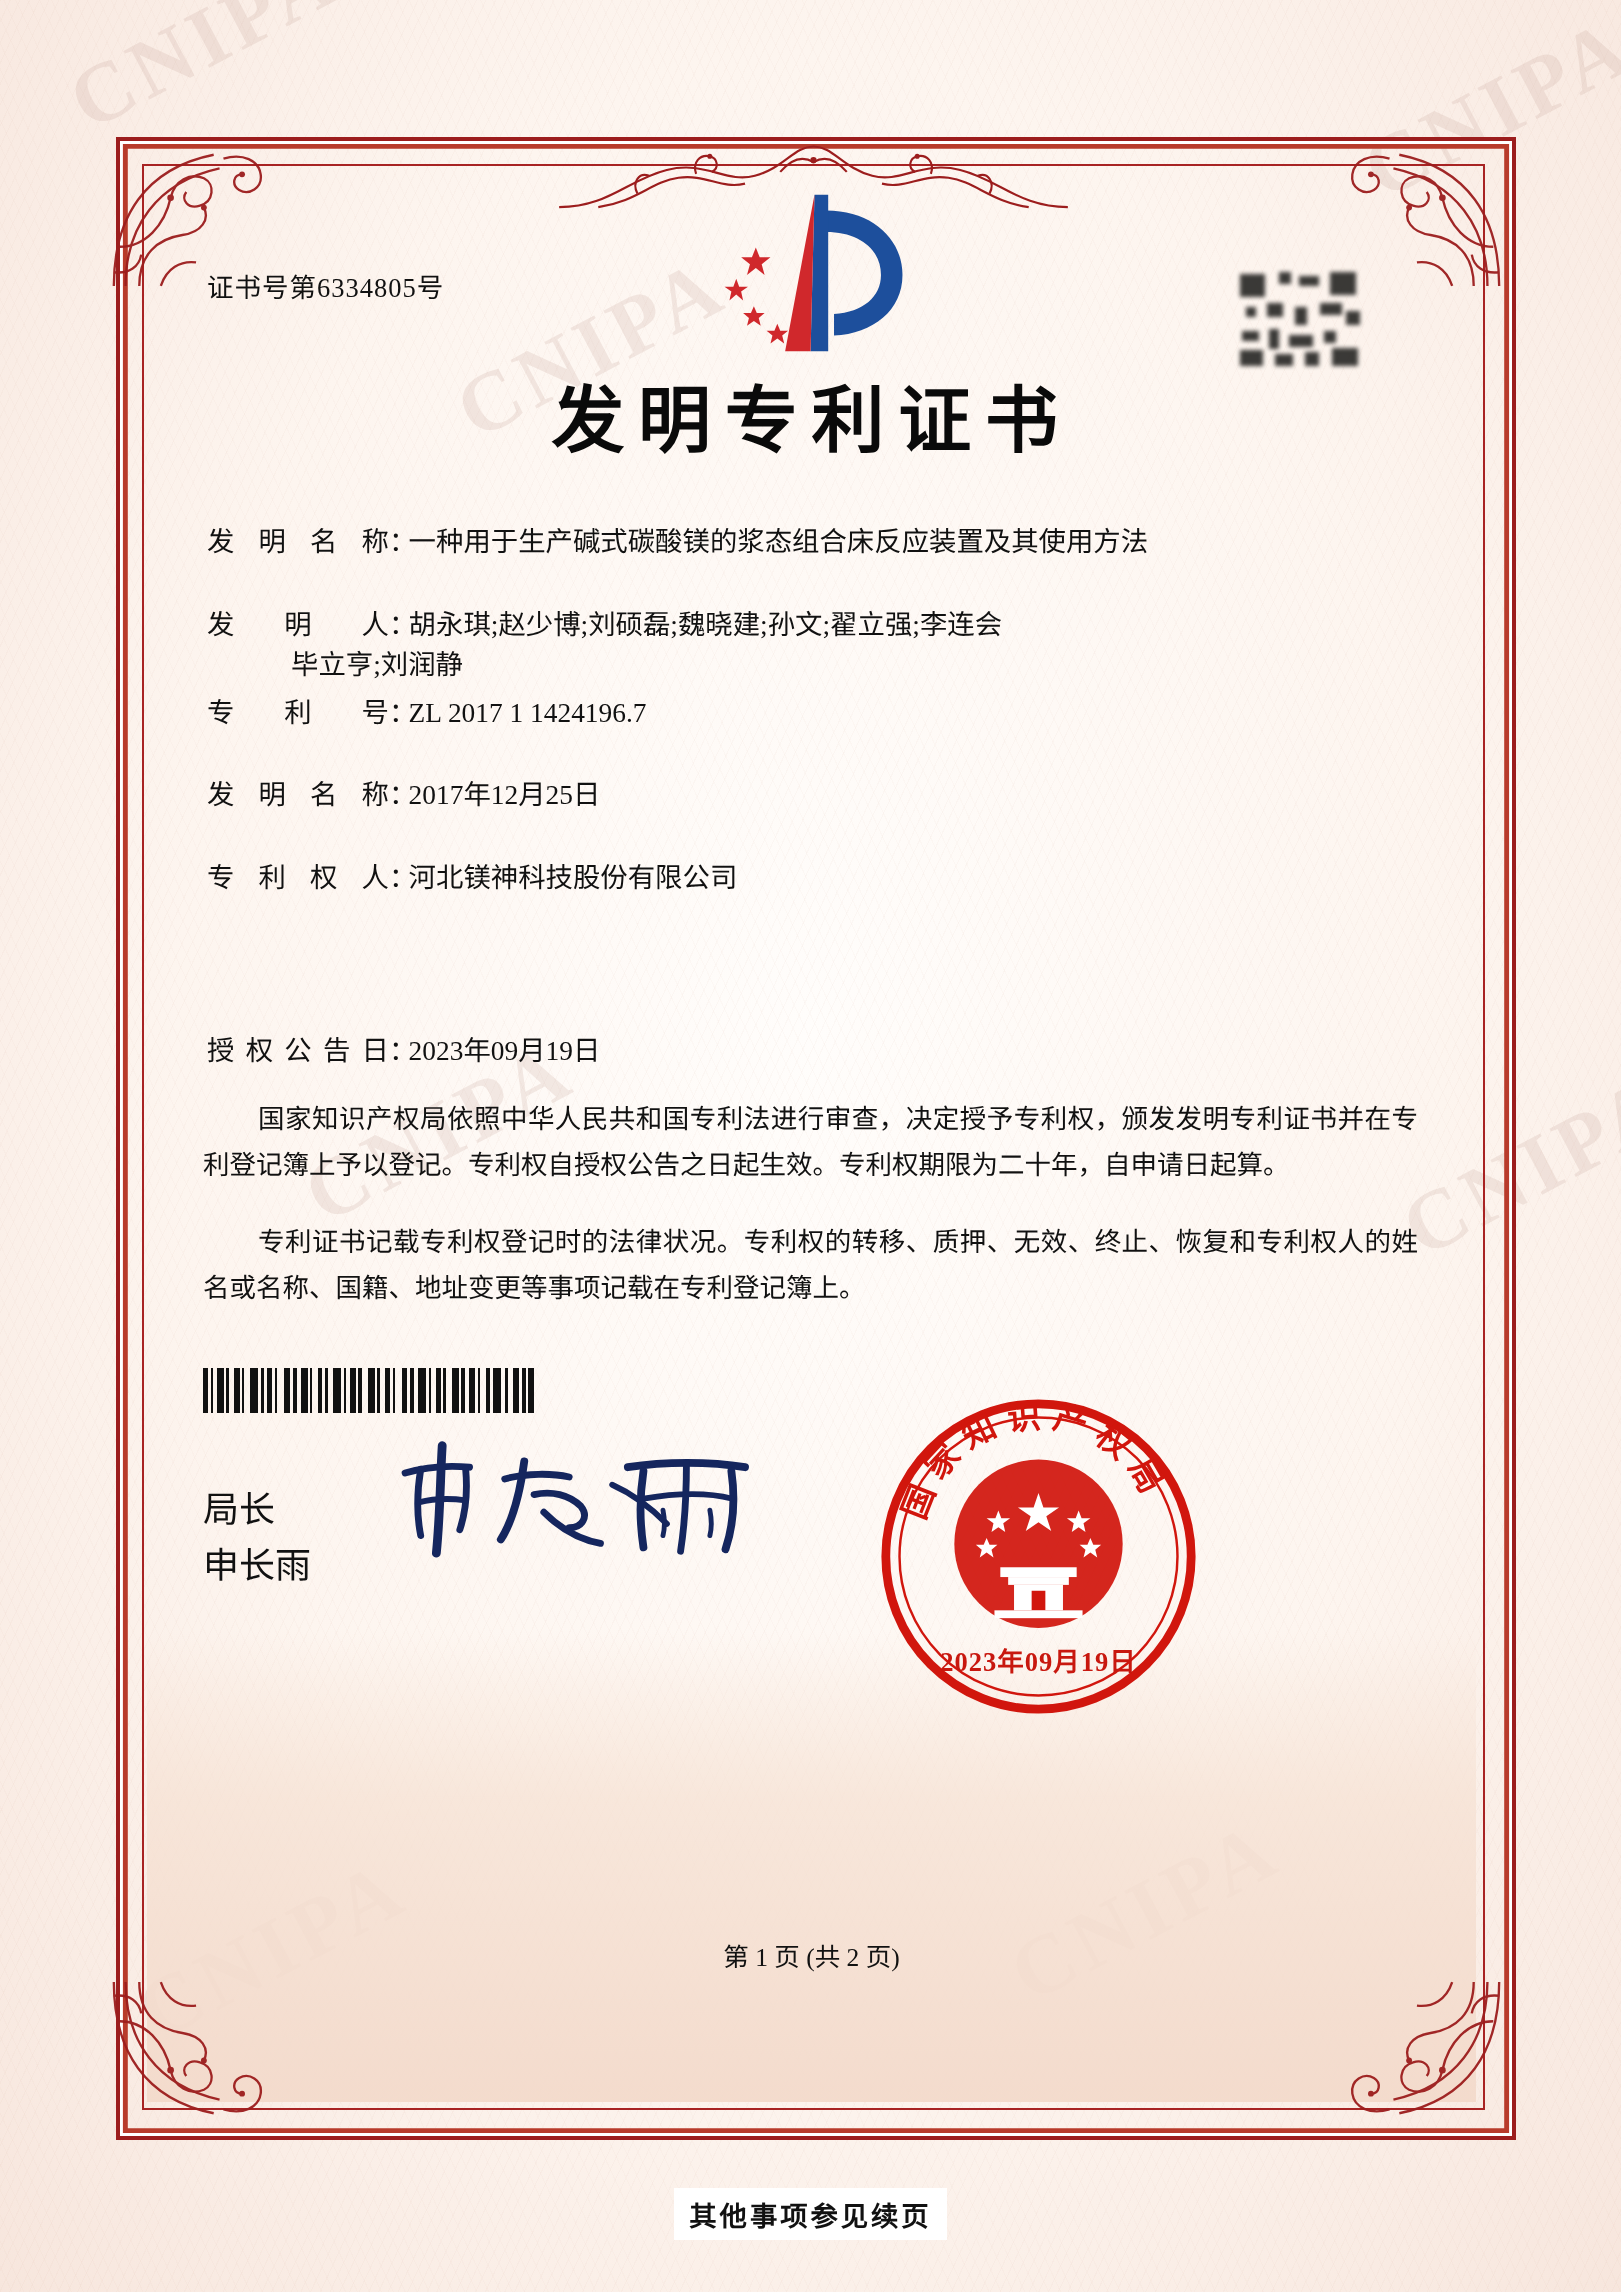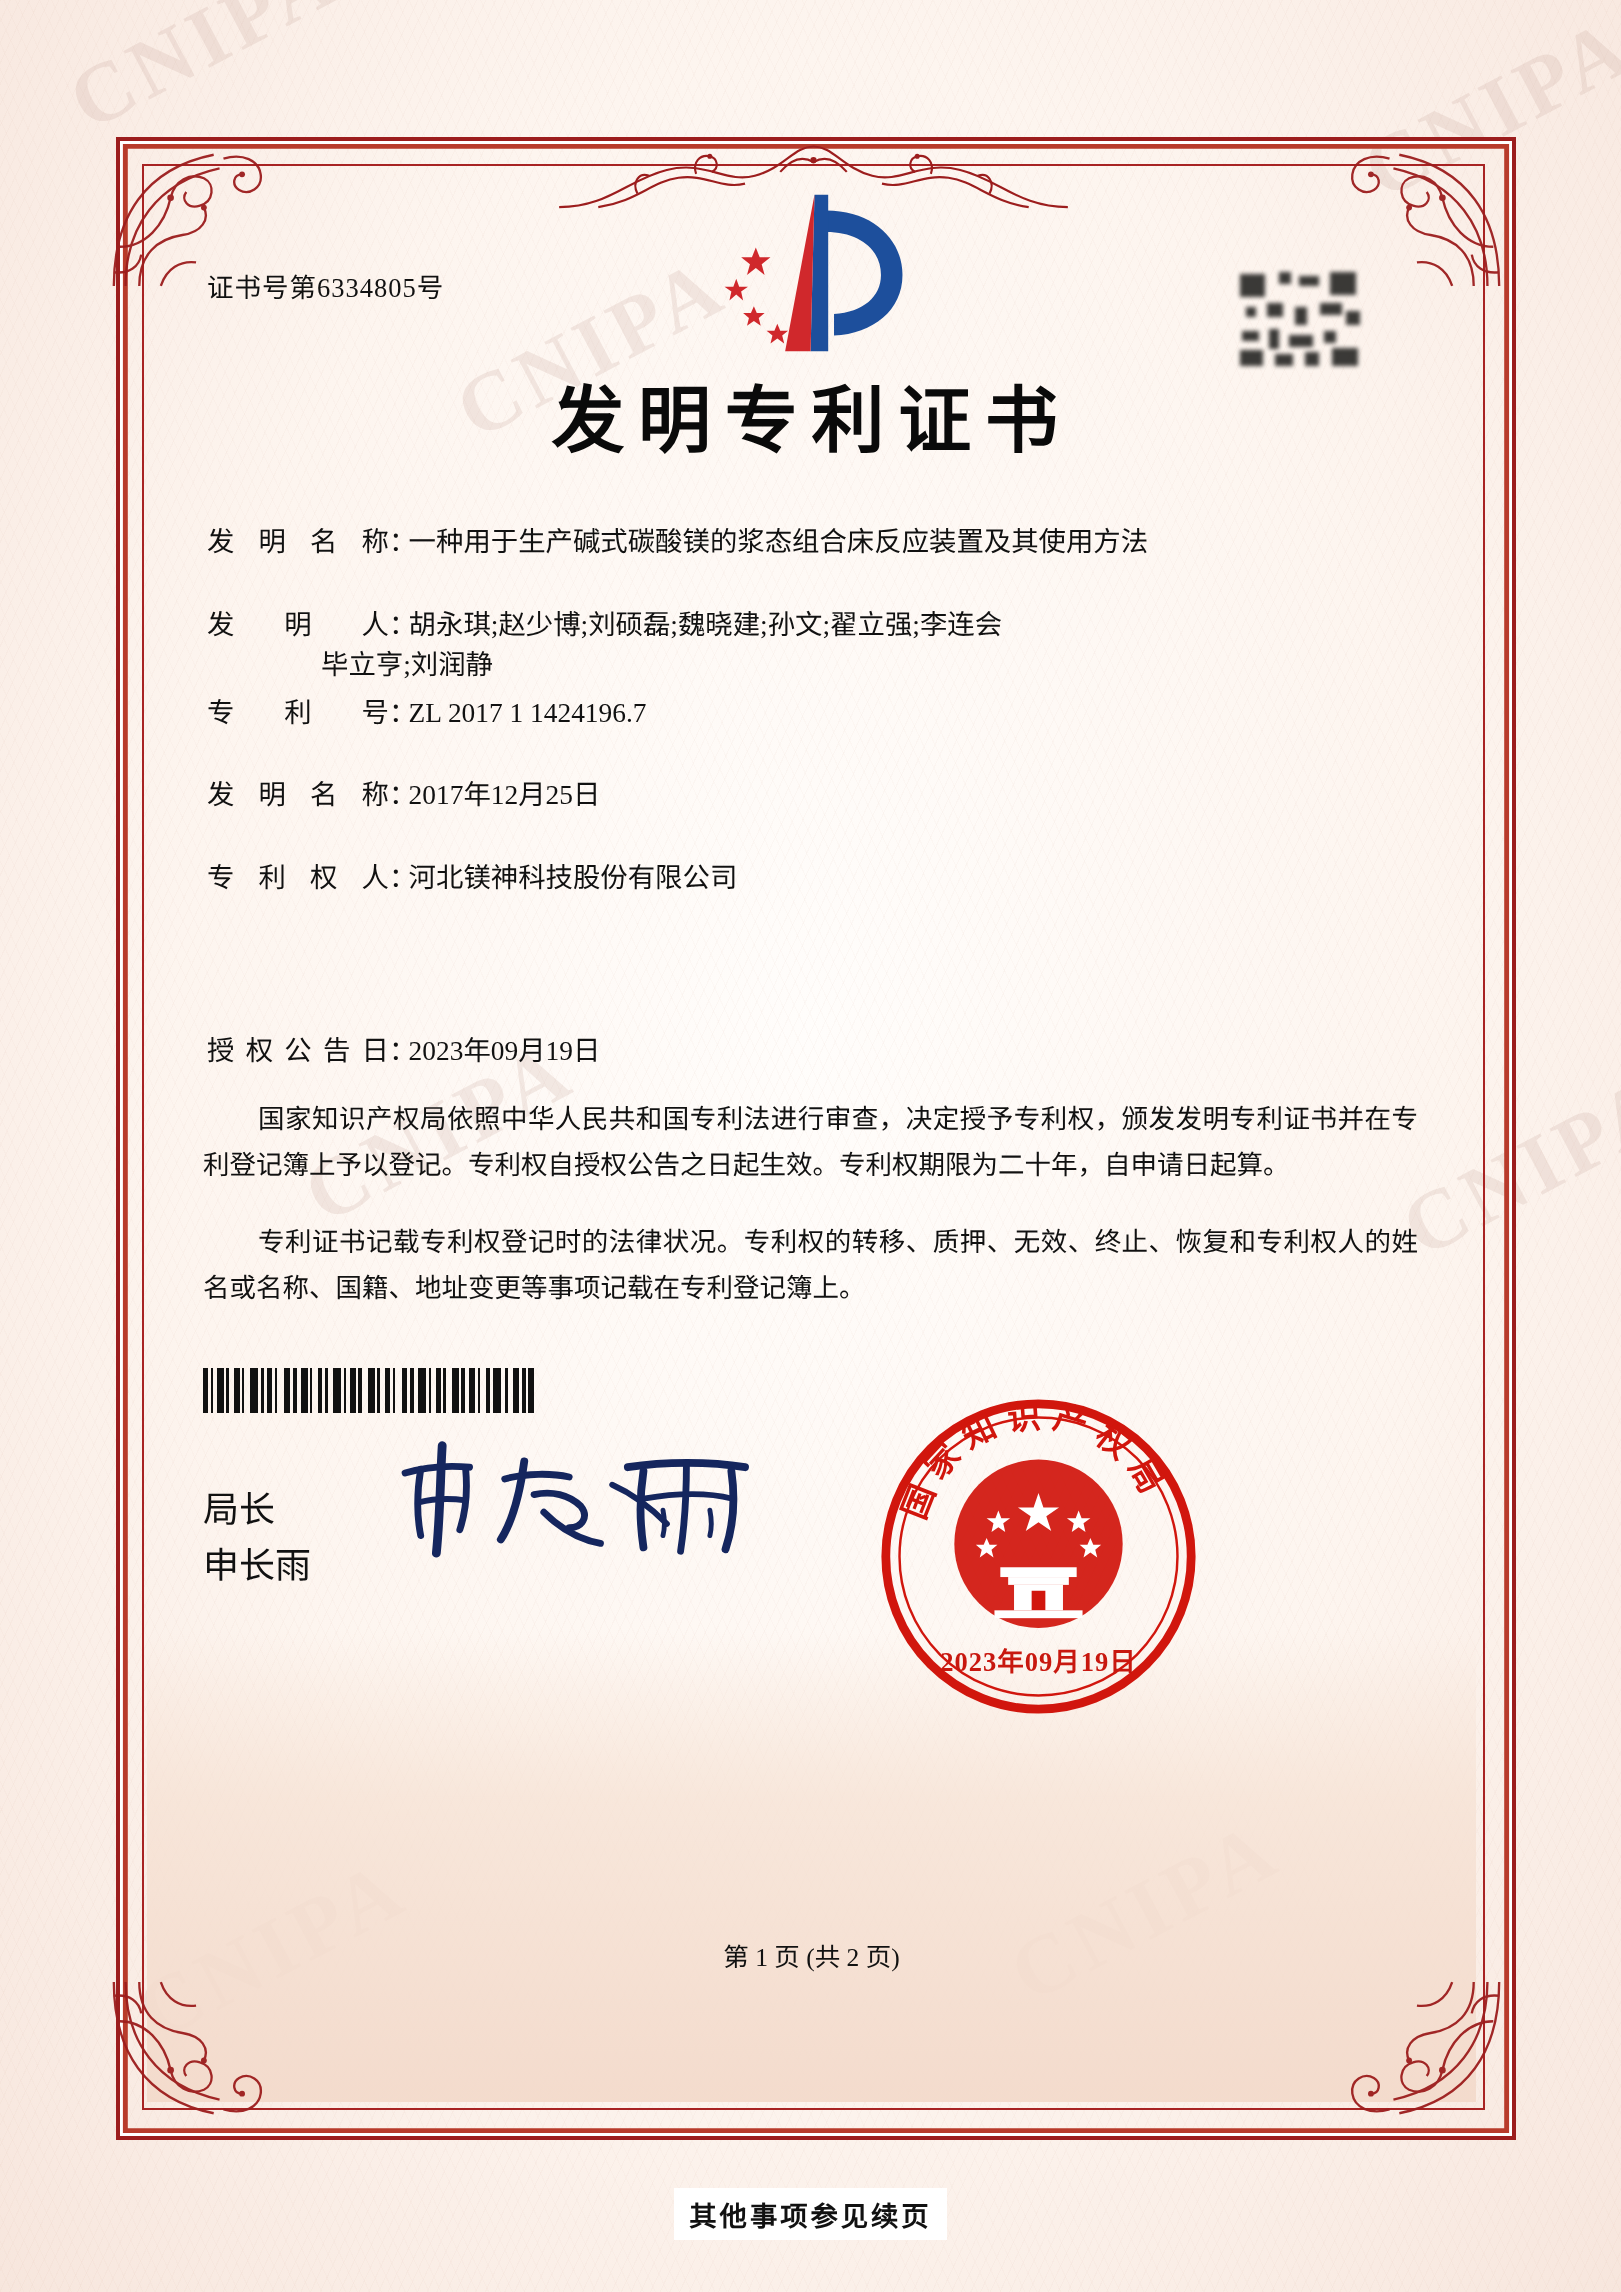--- a/index.html
+++ b/index.html
@@ -151,21 +151,21 @@
   }
   .flabel {
     display: inline-block;
     width: 182px;
     text-align: justify;
     text-align-last: justify;
     vertical-align: top;
   }
   .fcolon { display:inline-block; width: 19.6px; }
   .fvalue { display: inline-block; vertical-align: top; }
-  .fvalue.line2 { display: block; margin-left: 114px; }
+  .fvalue.line2 { display: block; margin-left: 84px; }
 
   #f-title      { left: 65px; top: 363px; width: 1206px; }
   #f-inventors  { left: 65px; top: 446px; width: 1206px; }
   #f-patentno   { left: 65px; top: 534px; width: 1206px; }
   #f-appdate    { left: 65px; top: 616px; width: 1206px; }
   #f-owner      { left: 65px; top: 699px; width: 1206px; }
   #f-address    { left: 65px; top: 784px; width: 1206px; }
   #f-grant      { left: 65px; top: 872px; width: 1206px; }
   #f-grantno    { left: 627px; top: 872px; width: 686px; }
 

